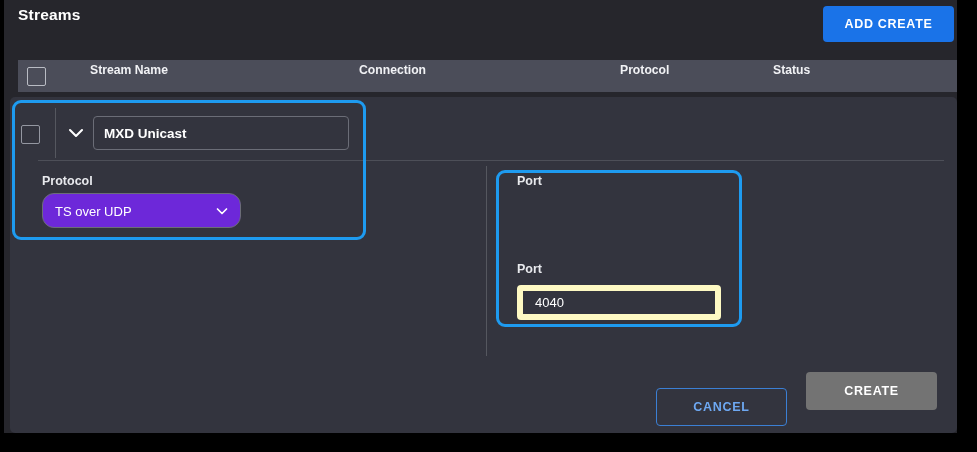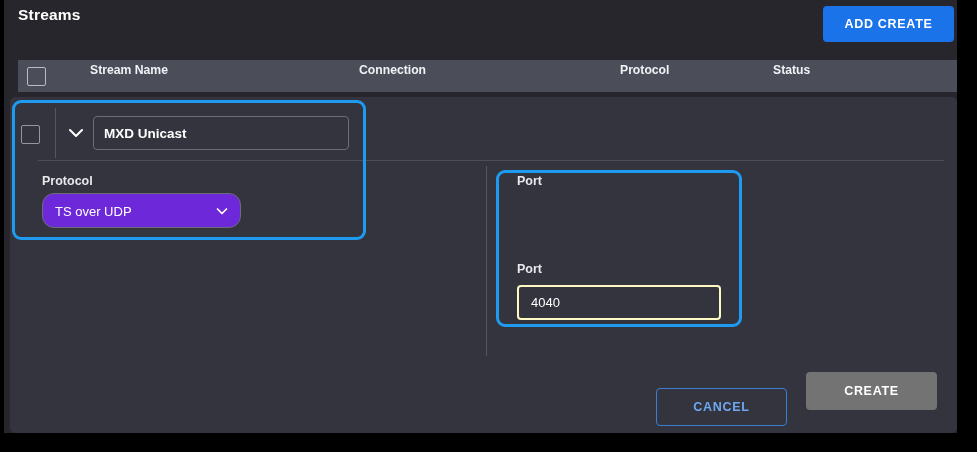--- a/index.html
+++ b/index.html
@@ -198,21 +198,21 @@
     top: 50%;
     transform: translateY(-50%);
     width: 16px;
     height: 16px;
   }
 
   .text-box {
     position: absolute;
     box-sizing: border-box;
     background: #33343e;
-    border: 2px solid #fef9c3;
+    border: 6px solid #fef9c3;
     border-radius: 4px;
     color: #ffffff;
     font-family: "Liberation Sans", sans-serif;
     font-size: 13px;
     padding: 0 12px;
     outline: none;
   }
 
   
   .highlight {

